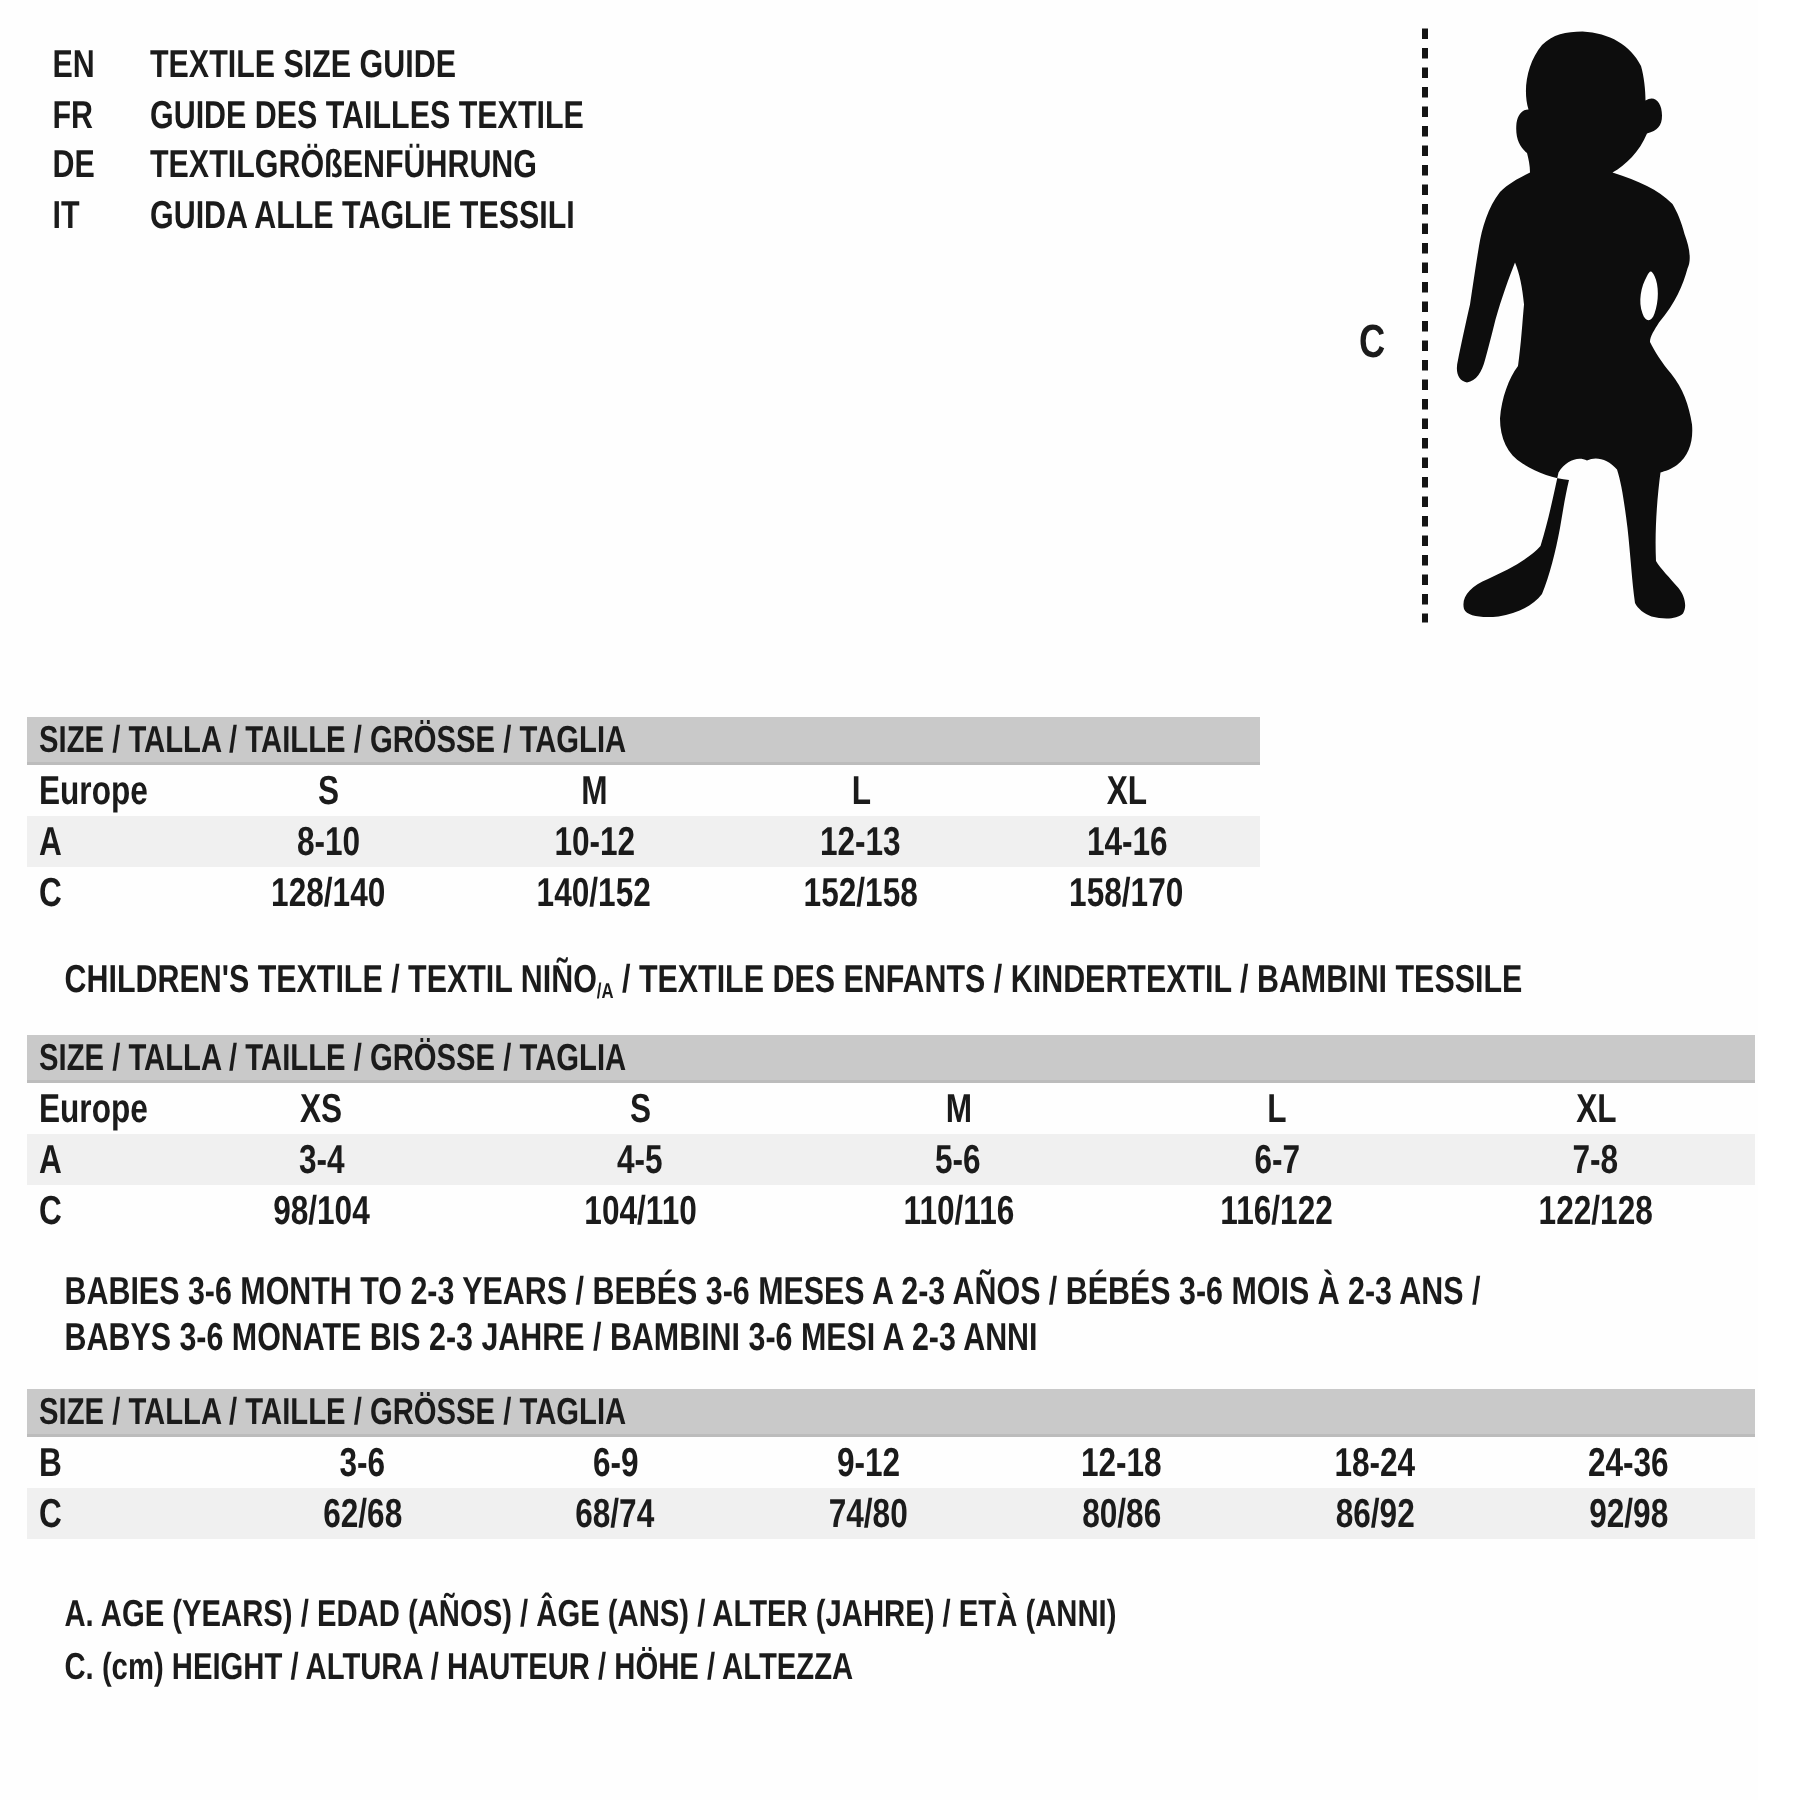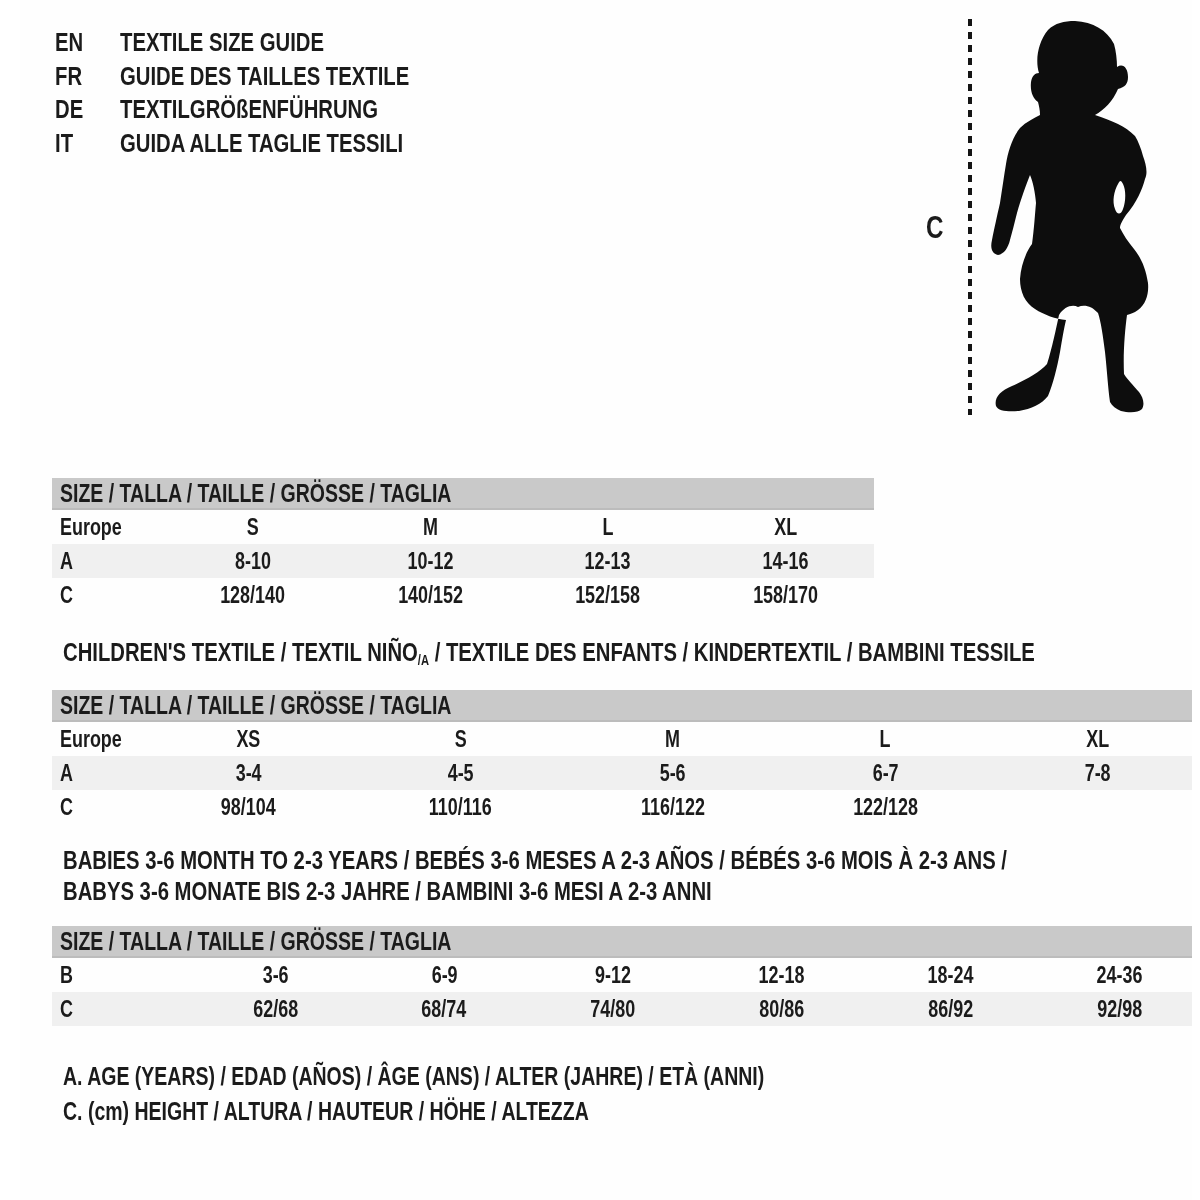--- a/index.html
+++ b/index.html
@@ -1,43 +1,43 @@
 <!DOCTYPE html>
 <html><head>
 <meta charset="utf-8">
 <style>
   html,body{margin:0;padding:0;background:#fff;}
   .canvas{
     position:relative;width:1172px;height:1200px;background:#fefefe;
     font-family:"Liberation Sans","DejaVu Sans",sans-serif;
-    font-weight:bold;color:#1b1b1b;overflow:hidden;margin-left:20px;
+    font-weight:bold;color:#1b1b1b;overflow:hidden;
   }
   .cond{display:inline-block;transform:scaleX(0.78);transform-origin:0 50%;white-space:nowrap;}
   .condc{display:inline-block;transform:scaleX(0.78);transform-origin:50% 50%;white-space:nowrap;}
 
   
   .lang-block{position:absolute;left:35px;top:26px;}
   .lang-row{display:flex;height:33.6px;align-items:center;font-size:26px;}
   .lang-code{width:65px;}
   
   .figure-svg{position:absolute;left:900px;top:14px;width:240px;height:406px;}
   .c-label{position:absolute;left:906px;top:210px;font-size:31px;}
 
   
   .sec-heading{position:absolute;left:43px;font-size:26px;line-height:31px;}
   .subA{font-size:0.55em;position:relative;top:4px;letter-spacing:0;}
 
   
-  .stable{position:absolute;left:32px;}
+  .stable{position:absolute;left:18px;}
   .t1{width:822px;}
   .t2{width:1152px;}
   .t3{width:1152px;}
   .size-bar{height:32px;background:#c9c9c9;border-bottom:2px solid #bcbcbc;
     display:flex;align-items:center;padding-left:8px;font-size:25px;box-sizing:border-box;}
-  .trow{display:grid;height:34px;align-items:center;font-size:23px;}
+  .trow{display:grid;height:34px;align-items:center;font-size:27px;}
   .t1 .trow{grid-template-columns:112px repeat(4,1fr);}
   .t2 .trow{grid-template-columns:90px repeat(5,1fr);}
   .t3 .trow{grid-template-columns:139px repeat(6,1fr);}
   .trow.shaded{background:#f0f0f0;}
   .lbl{padding-left:8px;text-align:left;}
   .cell{text-align:center;}
 
   
   .legend{position:absolute;left:43px;top:1062px;}
   .legend-line{height:35px;display:flex;align-items:flex-start;font-size:25px;}
@@ -175,20 +175,21 @@
       <span class="lbl"><span class="cond">A</span></span>
       <span class="cell"><span class="condc">3-4</span></span>
       <span class="cell"><span class="condc">4-5</span></span>
       <span class="cell"><span class="condc">5-6</span></span>
       <span class="cell"><span class="condc">6-7</span></span>
       <span class="cell"><span class="condc">7-8</span></span>
     </div>
     <div class="trow">
       <span class="lbl"><span class="cond">C</span></span>
       <span class="cell"><span class="condc">98/104</span></span>
+      <span class="cell"><span class="condc">104/110</span></span>
       <span class="cell"><span class="condc">110/116</span></span>
       <span class="cell"><span class="condc">116/122</span></span>
       <span class="cell"><span class="condc">122/128</span></span>
     </div>
   </div>
 
   <div class="sec-heading" style="top:845px;">
     <div><span class="cond">BABIES 3-6 MONTH TO 2-3 YEARS / BEBÉS 3-6 MESES A 2-3 AÑOS / BÉBÉS 3-6 MOIS À 2-3 ANS /</span></div>
     <div><span class="cond">BABYS 3-6 MONATE BIS 2-3 JAHRE / BAMBINI 3-6 MESI A 2-3 ANNI</span></div>
   </div>

